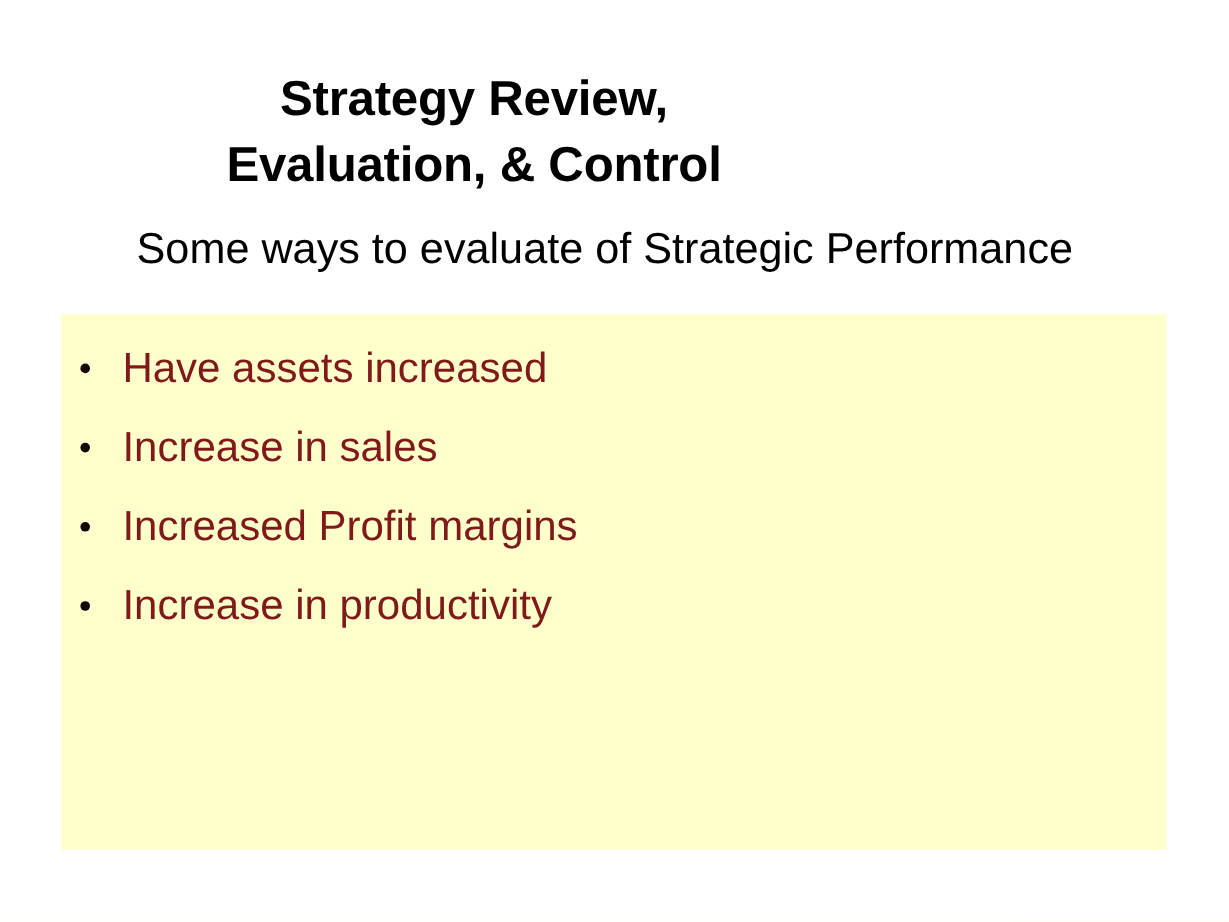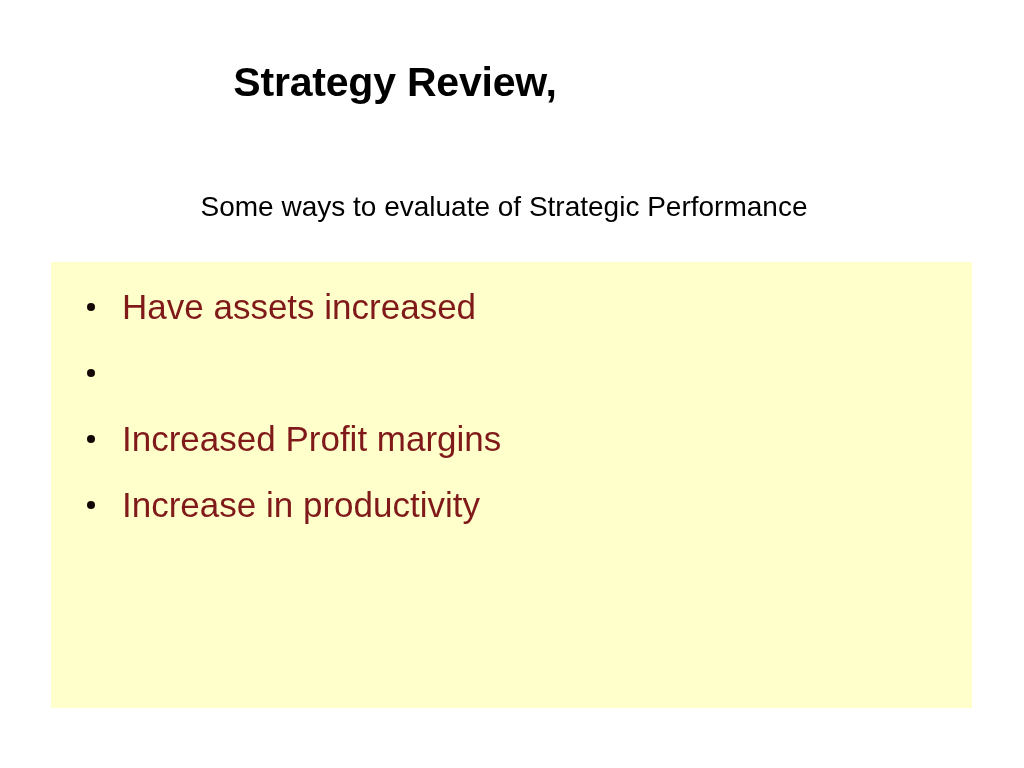--- a/index.html
+++ b/index.html
@@ -42,21 +42,21 @@
 
   
   #subtitle {
     position: absolute;
     left: 0px;
     top: 186px;
     width: 1008px;
     text-align: center;
     font-family: "Liberation Sans", sans-serif;
     font-weight: normal;
-    font-size: 28px;
+    font-size: 36px;
     line-height: 42px;
     color: #000000;
     white-space: nowrap;
   }
 
   
   #content-panel {
     position: absolute;
     left: 51px;
     top: 262px;
@@ -77,21 +77,20 @@
   .bullet-item {
     position: relative;
     height: 66px;
     line-height: 66px;
     padding-left: 51px;
     font-family: "Liberation Sans", sans-serif;
     font-weight: normal;
     font-size: 35px;
     color: #801a1a;
     white-space: nowrap;
-    margin-left: 20px;
   }
   .bullet-marker {
     position: absolute;
     left: 16px;
     top: 29px;
     width: 8px;
     height: 8px;
     border-radius: 50%;
     background: #140606;
   }
@@ -100,35 +99,37 @@
     vertical-align: baseline;
   }
 </style>
 </head>
 <body>
 
 <div id="slide">
 
   <div id="title-block">
     <span class="title-line">Strategy Review,</span>
+    <span class="title-line">Evaluation, &amp; Control</span>
   </div>
 
   <div id="subtitle">Some ways to evaluate of Strategic Performance</div>
 
   <div id="content-panel">
     <ul id="bullet-list">
 
       <li class="bullet-item">
         <span class="bullet-marker"></span>
         <span class="bullet-text">Have assets increased</span>
       </li>
 
 
       <li class="bullet-item">
         <span class="bullet-marker"></span>
+        <span class="bullet-text">Increase in sales</span>
       </li>
 
       <li class="bullet-item">
         <span class="bullet-marker"></span>
         <span class="bullet-text">Increased Profit margins</span>
       </li>
 
       <li class="bullet-item">
         <span class="bullet-marker"></span>
         <span class="bullet-text">Increase in productivity</span>

